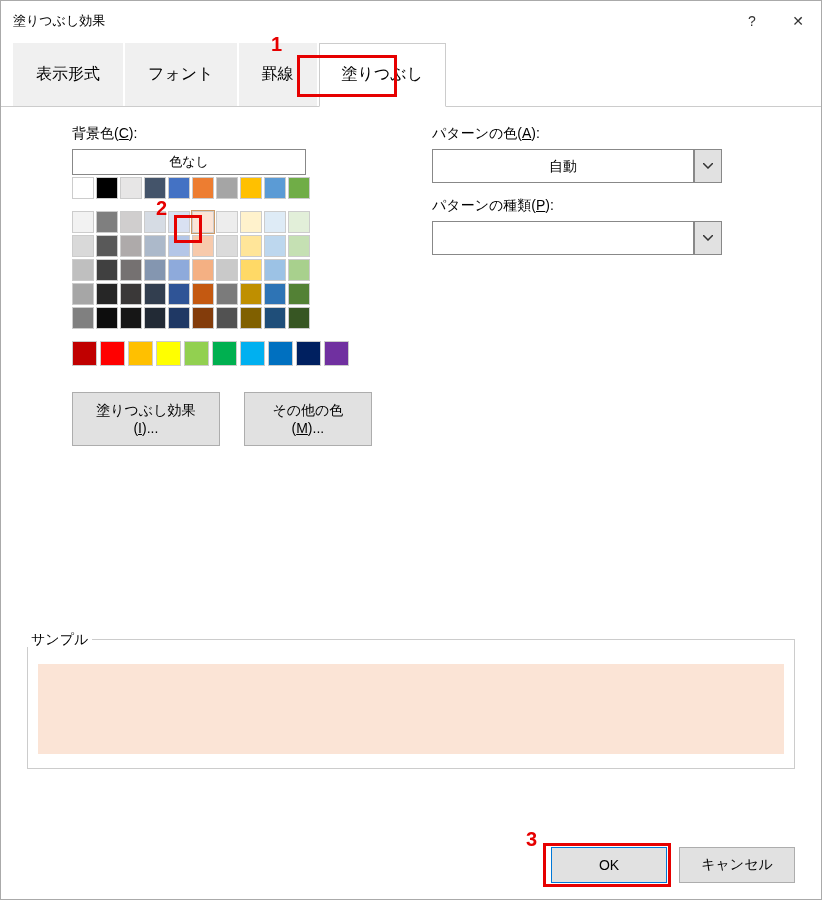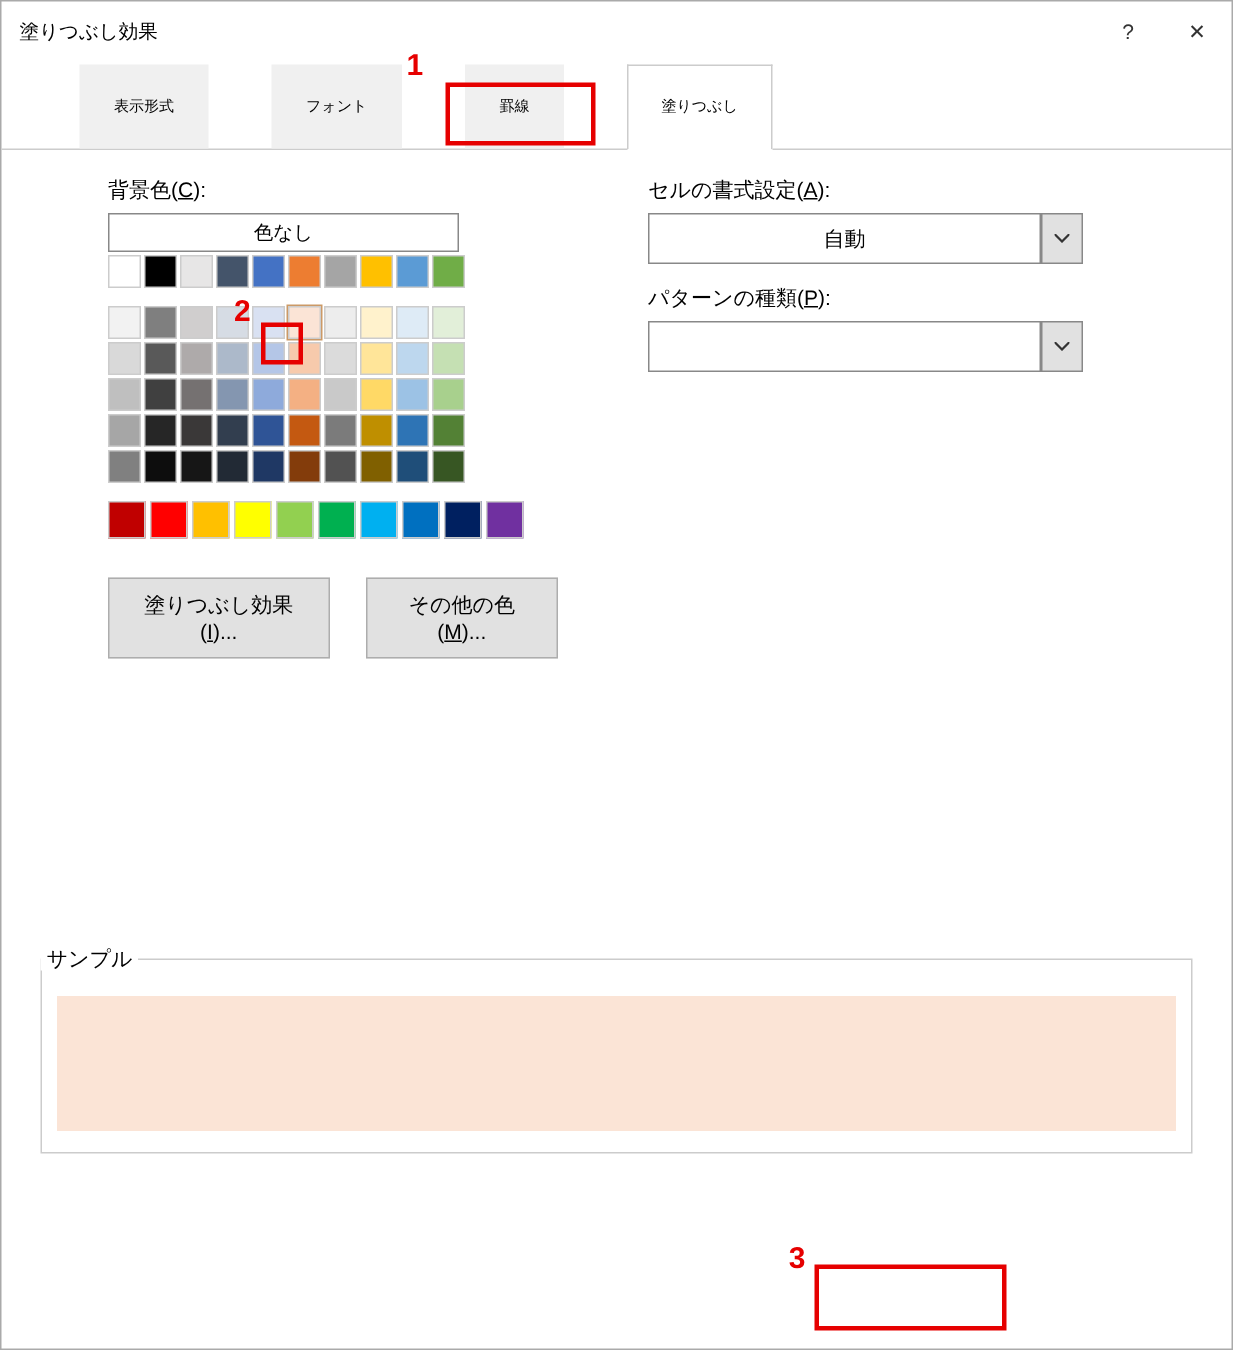--- a/index.html
+++ b/index.html
@@ -39,24 +39,23 @@
   .tabs {
     display: flex;
     padding: 2px 12px 0 12px;
     border-bottom: 1px solid #ccc;
     position: relative;
   }
   .tab {
     padding: 20px 22px;
     background: #f0f0f0;
     margin-right: 2px;
-    font-size: 10px;
+    font-size: 16px;
     cursor: pointer;
     border: 1px solid transparent;
-    margin-left: 40px;
   }
   .tab.active {
     background: #fff;
     border: 1px solid #ccc;
     border-bottom: 1px solid #fff;
     margin-bottom: -1px;
   }
   .annot-tab {
     position: absolute;
     border: 3px solid #e60000;
@@ -302,21 +301,21 @@
           <span>塗りつぶし効果(</span><span class="underline">I</span><span>)...</span>
         </button>
         <button class="btn-std">
           <span>その他の色(</span><span class="underline">M</span><span>)...</span>
         </button>
       </div>
     </div>
 
     <div class="right-col">
       <div class="label">
-        <span>セルの書式設定(</span><span class="underline">A</span><span>):</span>
+        <span>パターンの色(</span><span class="underline">A</span><span>):</span>
       </div>
       <div class="dropdown">
         <div class="dropdown-val">自動</div>
         <div class="dropdown-arrow">
           <svg width="10" height="6">
               <path d="M0 0 L5 5 L10 0" fill="none" stroke="#333" stroke-width="1.5"></path>
             </svg>
         </div>
       </div>
 
@@ -338,16 +337,20 @@
   <div class="annot-num" style="left:155px; top:196px;">2</div>
 
   <div class="sample-group">
     <span class="fieldset-label">サンプル</span>
     <div class="sample-box">
       <div class="sample-inner"></div>
     </div>
   </div>
 
 
+  <div class="dialog-btns">
+    <button class="btn-std ok-outline">OK</button>
+    <button class="btn-std">キャンセル</button>
+  </div>
   <div class="ok-redbox" style="right:150px; bottom:12px; width:128px; height:44px;"></div>
   <div class="annot-num" style="right:284px; bottom:48px;">3</div>
 
 </div>
 
 </body></html>

